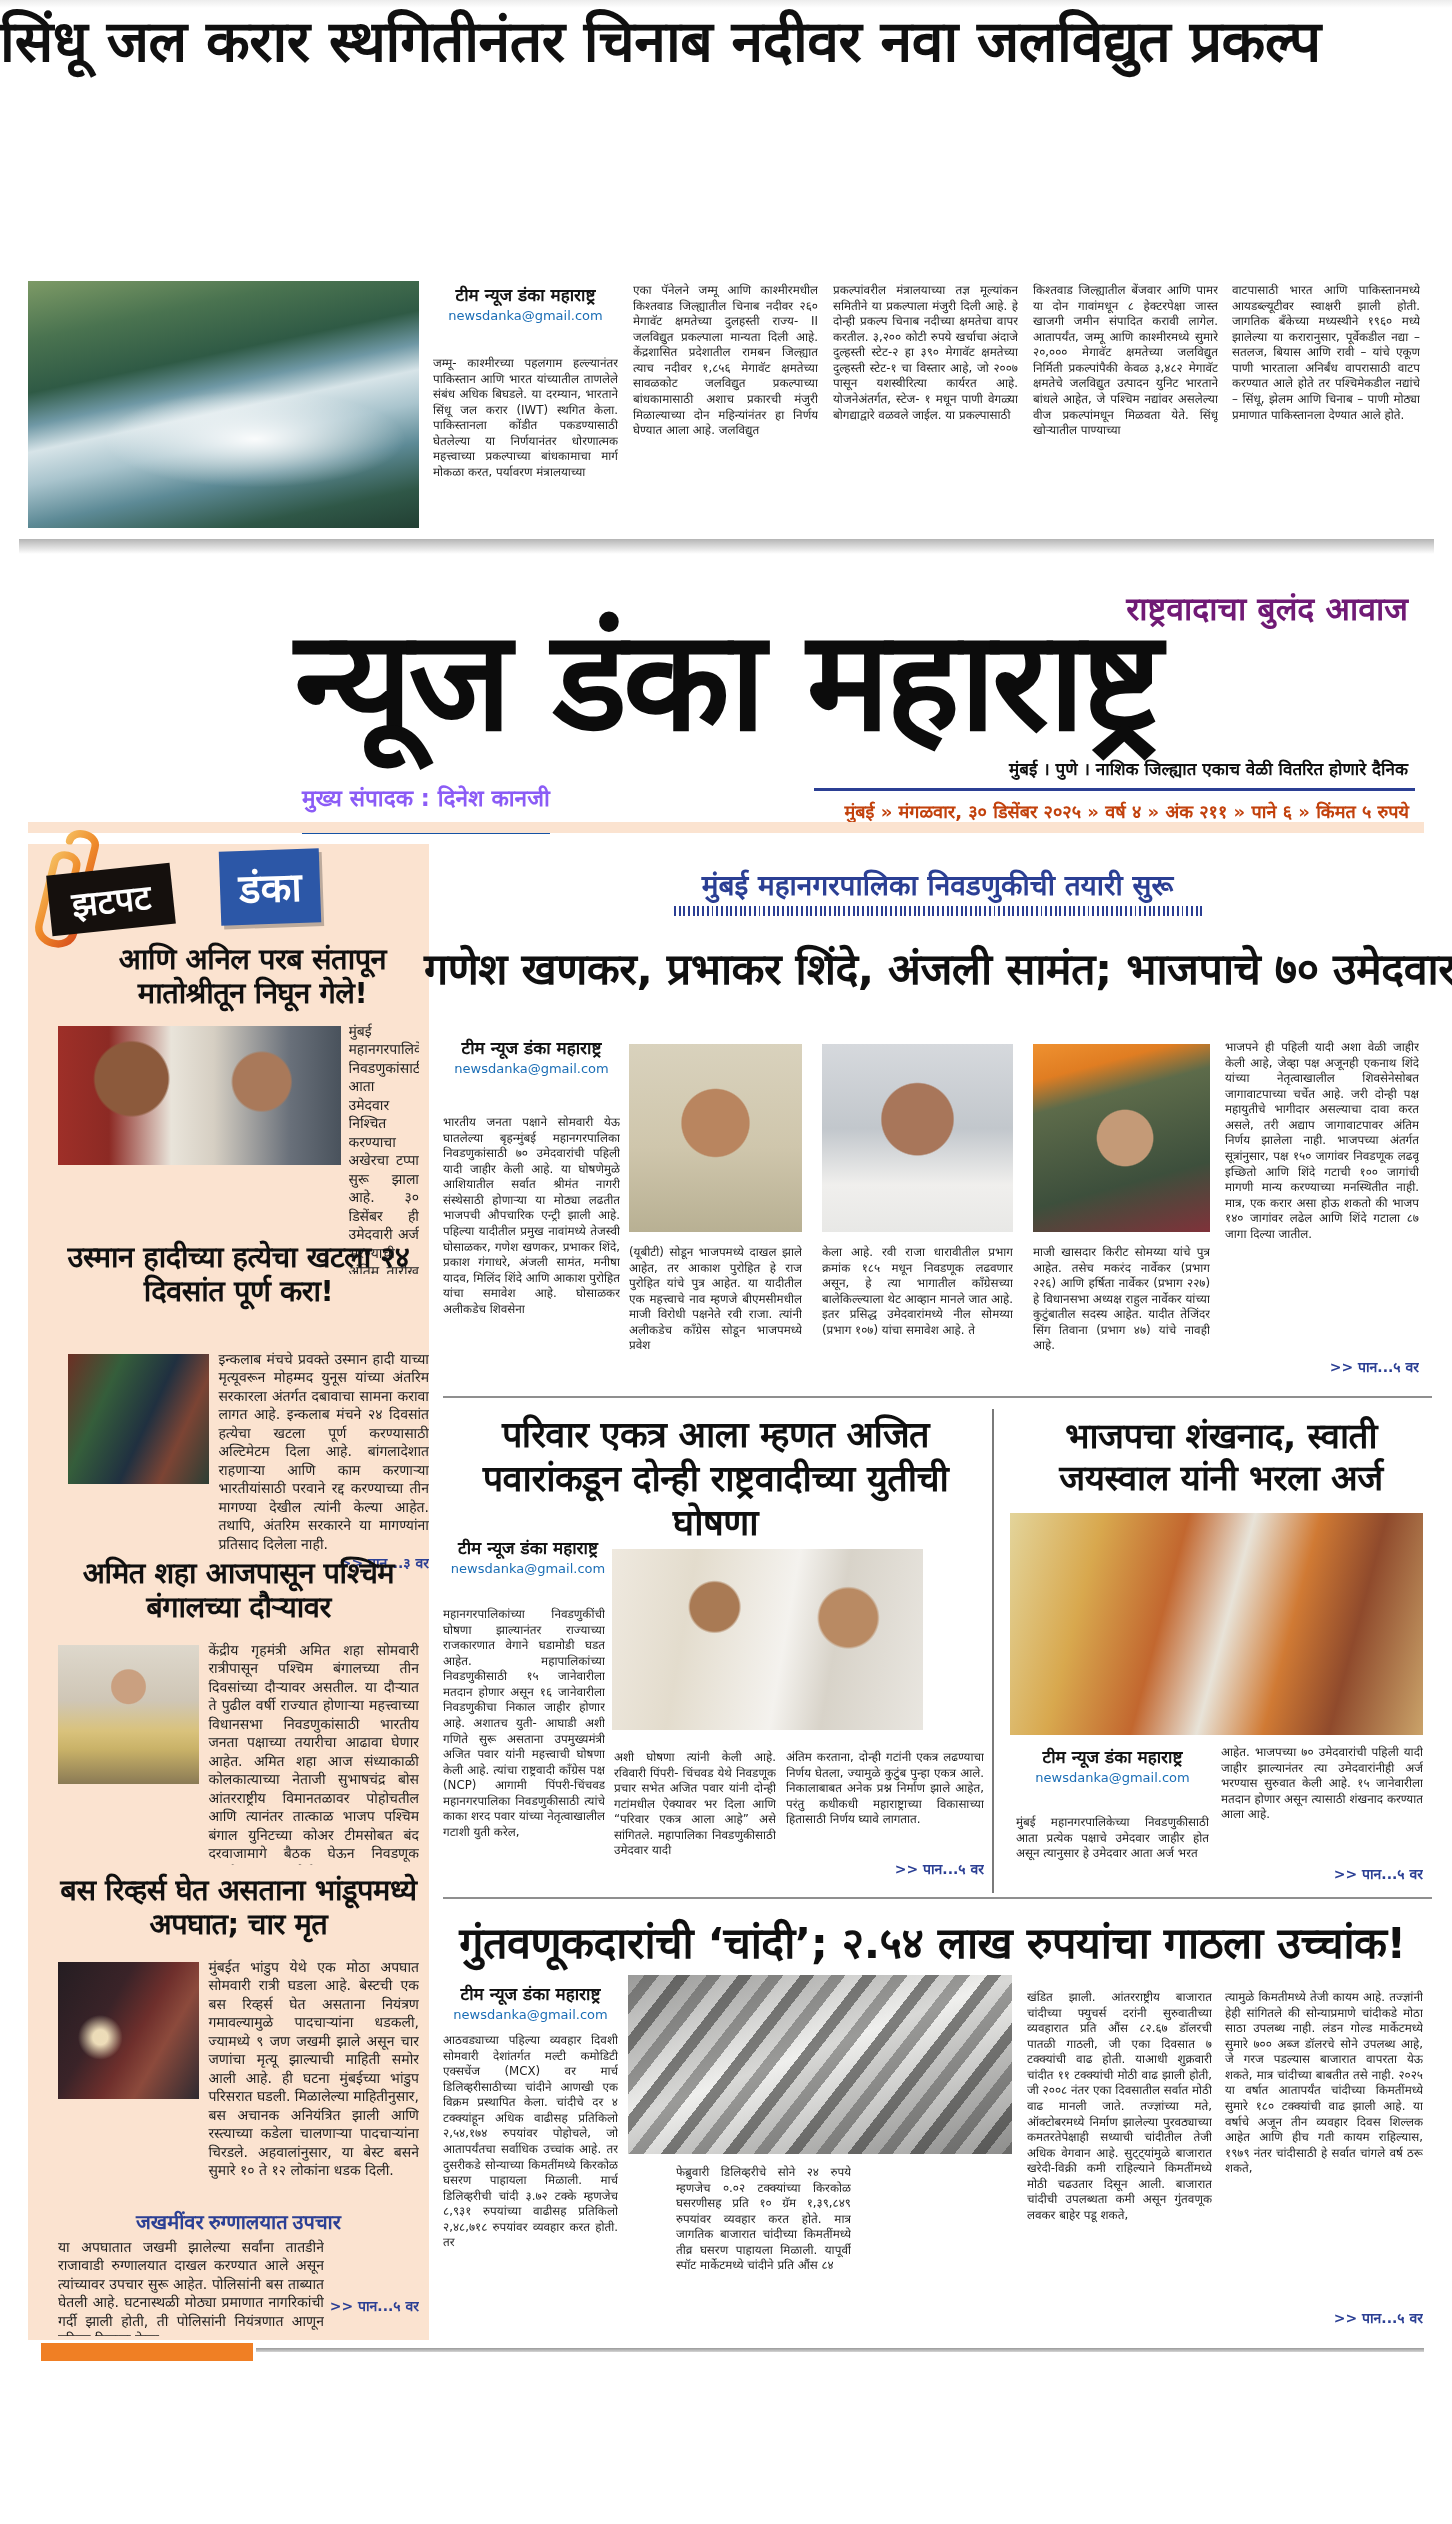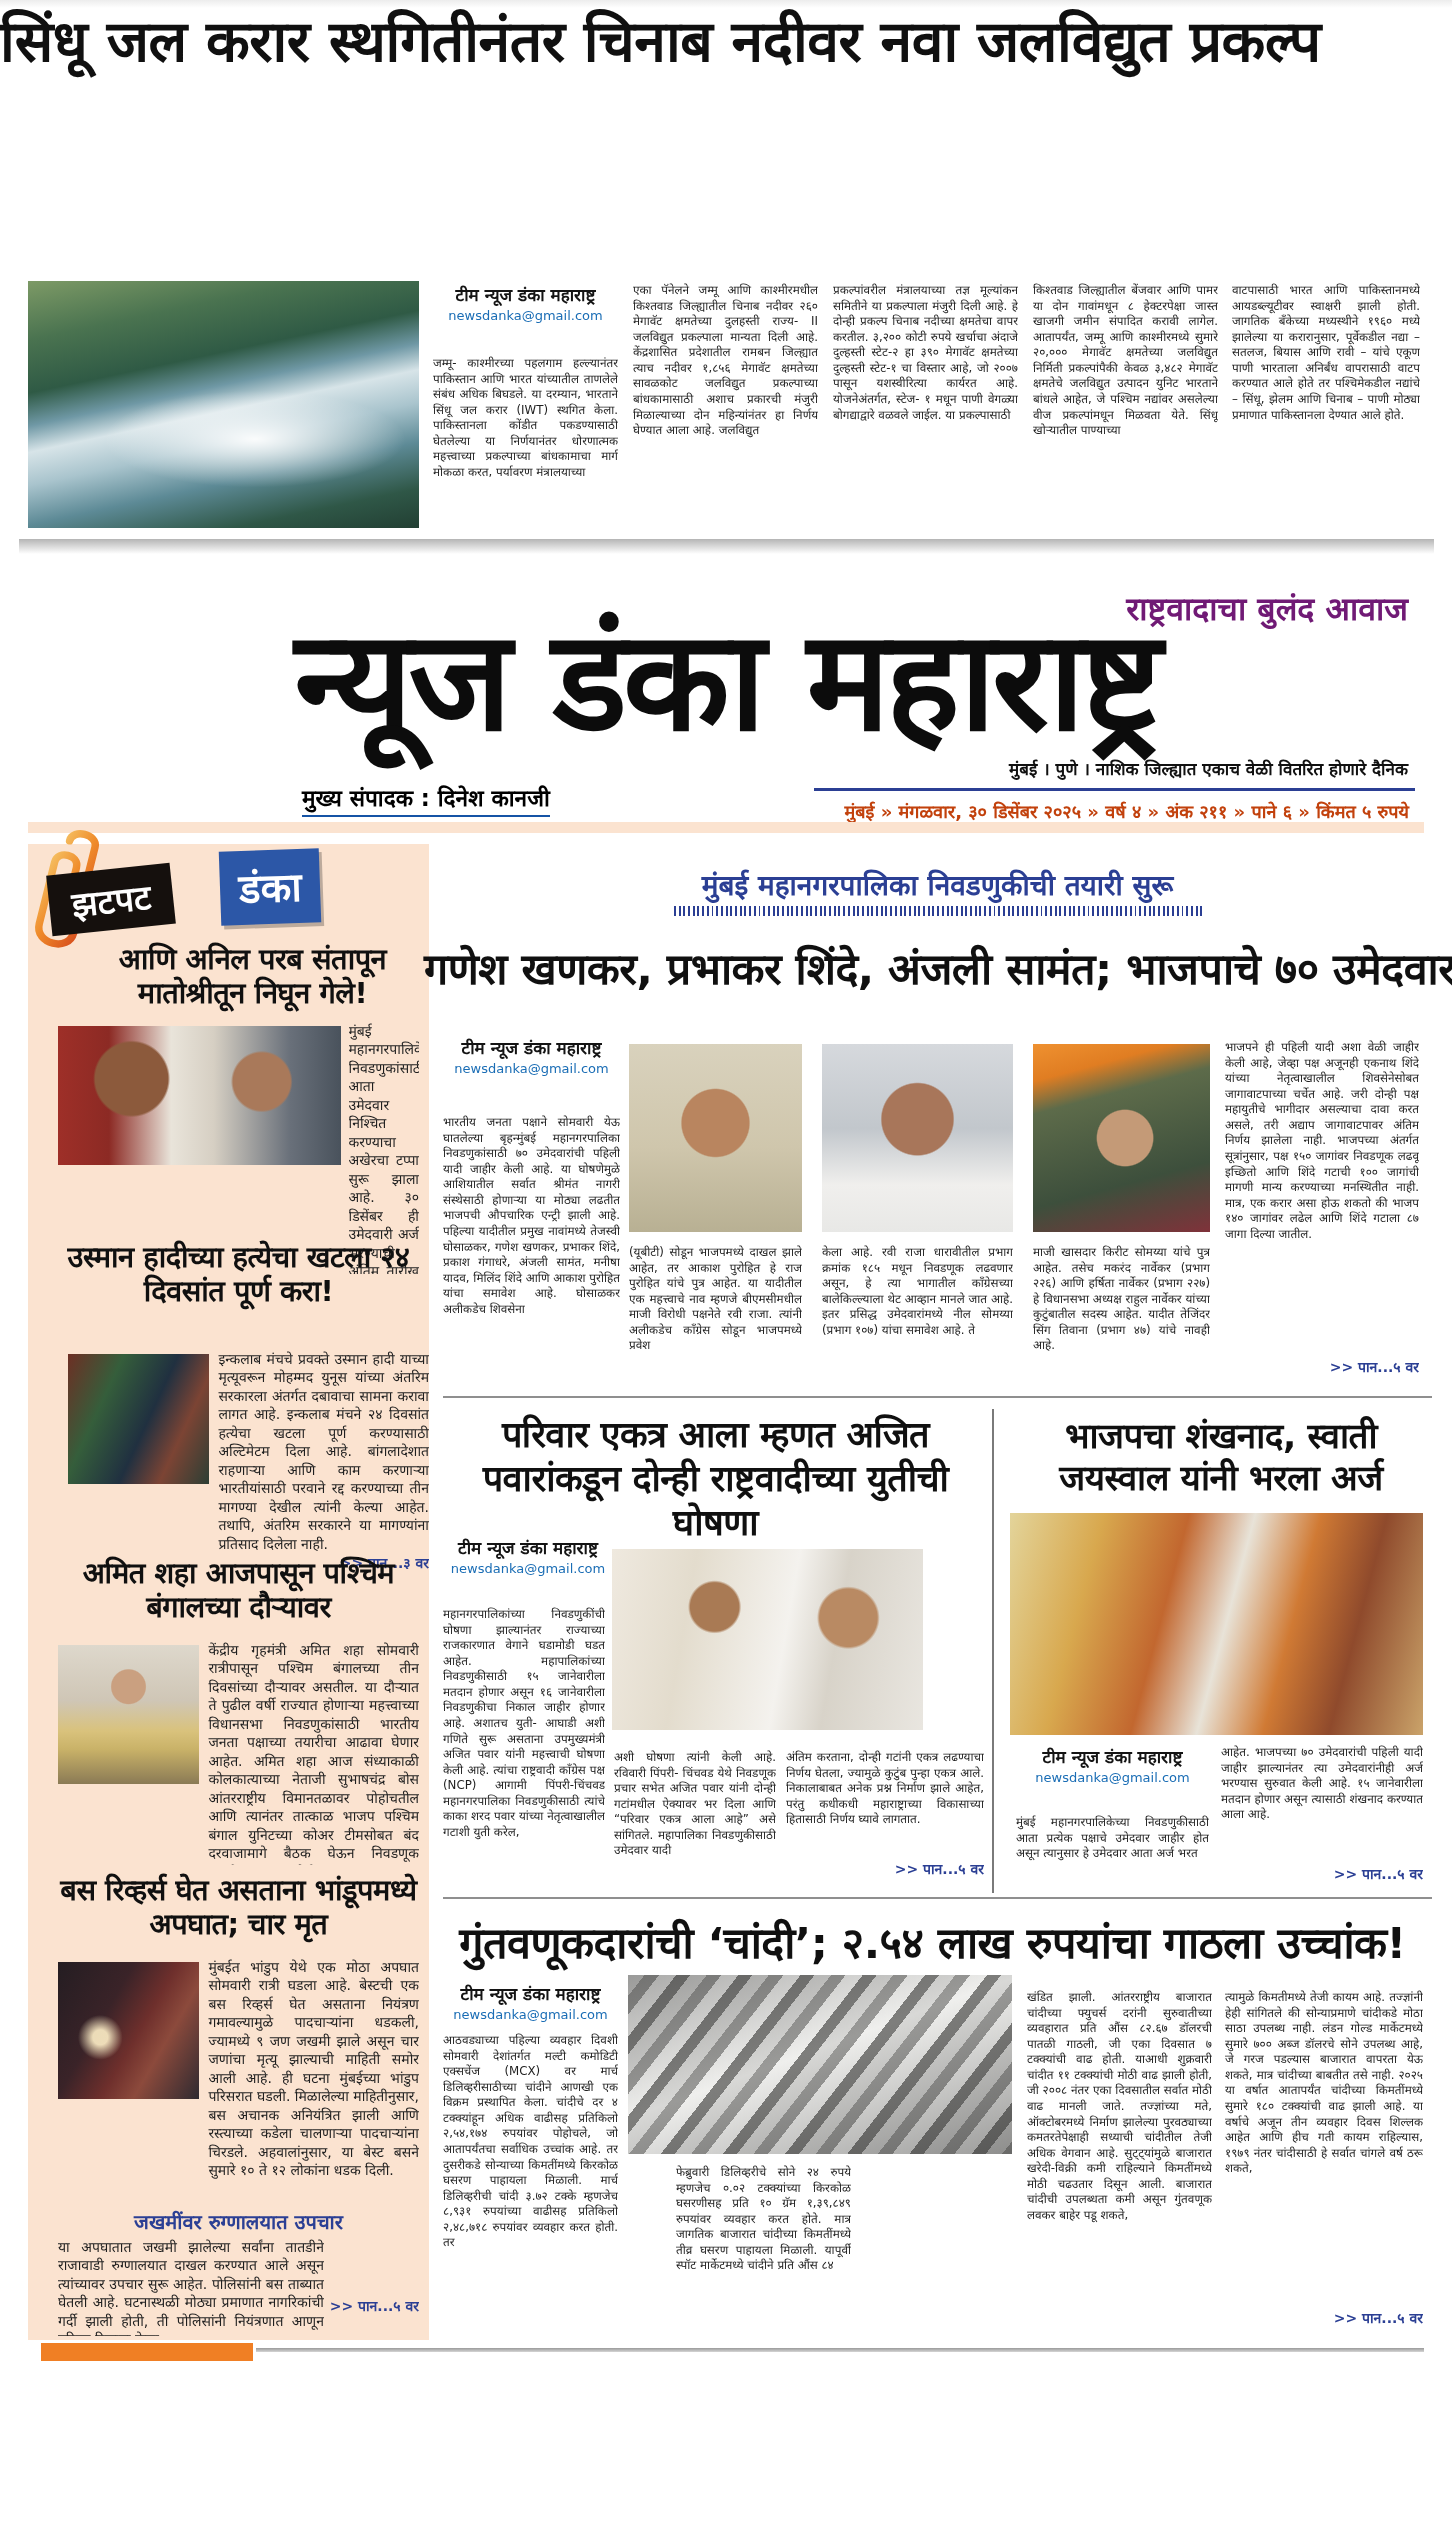--- a/index.html
+++ b/index.html
@@ -38,21 +38,21 @@
   .ph-pawar{background:radial-gradient(circle at 33% 32%,#a97a54 0 10%,rgba(0,0,0,0) 11%),
     radial-gradient(circle at 76% 38%,#b98a63 0 11%,rgba(0,0,0,0) 12%),
     linear-gradient(100deg,#efe9df 0%,#e3dccd 25%,#f4f2ee 55%,#d8d3c9 70%,#e9e6e0 100%);}
   .ph-bjp{background:linear-gradient(105deg,#e3d49a 0%,#d8a84e 20%,#c2672f 38%,#e8e3d8 52%,#d07a34 66%,#8f4a2c 80%,#caa36a 100%);}
   .ph-silver{background:linear-gradient(160deg,rgba(40,40,40,.35),rgba(255,255,255,0) 45%,rgba(30,30,30,.4) 100%),
     repeating-linear-gradient(128deg,#d8d8d6 0 13px,#9a9a98 13px 24.5px,#efefed 24.5px 38px,#7e7e7c 38px 49px);}
   
   .tagline{color:#701a75;font-weight:700;font-size:32px;}
   .mast-title{font-weight:800;font-size:139px;line-height:1;color:#0c0c0c;letter-spacing:-3.8px;}
   .dist{font-weight:700;font-size:17px;color:#111;}
-  .editor{color:#000000;font-weight:800;font-size:22.6px;border-bottom:2.8px solid#1553a5;padding-bottom:2px;}
+  .editor{color:#8b5cf6;font-weight:800;font-size:22.6px;border-bottom:2.8px solid#1553a5;padding-bottom:19px;}
   .dateline{font-weight:700;font-size:18px;color:#c2410c;}
   .peach-strip{background:#fbe3d0;}
   
   .sidebar{background:#fbe3d0;}
   .sb-head{font-weight:800;font-size:29px;line-height:1.18;color:#101010;text-align:center;letter-spacing:-0.5px;}
   .sb-body{font-size:14px;line-height:1.32;text-align:justify;color:#1f1f1f;overflow:hidden;}
   .sb-sub{color:#2b3f94;font-weight:800;font-size:20px;text-align:center;}
   .zatpat{background:#15100d;color:#fff;font-weight:800;font-size:34px;padding:7.5px 22.6px;transform:rotate(-6deg);display:inline-block;}
   .danka{background:#2c57a7;color:#fff;font-weight:800;font-size:40px;padding:9.4px 19px;transform:rotate(-2deg);display:inline-block;box-shadow:2.8px 3.8px 0 rgba(0,0,0,.25);}
   
@@ -129,21 +129,21 @@
     <div class="photo ph-shah" style="float:left;width:141px;height:139px;margin:3.8px 9.4px 5.7px 0;"></div>
     <p class="sb-body" style="margin:0;">केंद्रीय गृहमंत्री अमित शहा सोमवारी रात्रीपासून पश्चिम बंगालच्या तीन दिवसांच्या दौऱ्यावर असतील. या दौऱ्यात ते पुढील वर्षी राज्यात होणाऱ्या महत्त्वाच्या विधानसभा निवडणुकांसाठी भारतीय जनता पक्षाच्या तयारीचा आढावा घेणार आहेत. अमित शहा आज संध्याकाळी कोलकात्याच्या नेताजी सुभाषचंद्र बोस आंतरराष्ट्रीय विमानतळावर पोहोचतील आणि त्यानंतर तात्काळ भाजप पश्चिम बंगाल युनिटच्या कोअर टीमसोबत बंद दरवाजामागे बैठक घेऊन निवडणूक तयारीचा आढावा घेतील.</p>
 
   </div>
 
   <div class="abs sb-head" style="left:58px;top:1873px;width:361px;">बस रिव्हर्स घेत असताना भांडूपमध्ये अपघात; चार मृत</div>
   <div class="abs" style="left:58px;top:1958px;width:361px;height:247px;overflow:hidden;">
     <div class="photo ph-bus" style="float:left;width:141px;height:137px;margin:3.8px 9.4px 5.7px 0;"></div>
     <p class="sb-body" style="margin:0;">मुंबईत भांडुप येथे एक मोठा अपघात सोमवारी रात्री घडला आहे. बेस्टची एक बस रिव्हर्स घेत असताना नियंत्रण गमावल्यामुळे पादचाऱ्यांना धडकली, ज्यामध्ये ९ जण जखमी झाले असून चार जणांचा मृत्यू झाल्याची माहिती समोर आली आहे. ही घटना मुंबईच्या भांडुप परिसरात घडली. मिळालेल्या माहितीनुसार, बस अचानक अनियंत्रित झाली आणि रस्त्याच्या कडेला चालणाऱ्या पादचाऱ्यांना चिरडले. अहवालांनुसार, या बेस्ट बसने सुमारे १० ते १२ लोकांना धडक दिली.</p>
   </div>
-  <div class="abs sb-sub" style="left:58px;top:2208px;width:361px;">जखमींवर रुग्णालयात उपचार</div>
+  <div class="abs sb-sub" style="left:58px;top:2208px;width:361px;font-family:Liberation Serif, serif;">जखमींवर रुग्णालयात उपचार</div>
   <div class="abs" style="left:58px;top:2238px;width:361px;height:98px;overflow:hidden;">
     <div class="more" style="float:right;margin:58px 0 0 5.7px;">&gt;&gt; पान...५ वर</div>
     <p class="sb-body" style="margin:0;">या अपघातात जखमी झालेल्या सर्वांना तातडीने राजावाडी रुग्णालयात दाखल करण्यात आले असून त्यांच्यावर उपचार सुरू आहेत. पोलिसांनी बस ताब्यात घेतली आहे. घटनास्थळी मोठ्या प्रमाणात नागरिकांची गर्दी झाली होती, ती पोलिसांनी नियंत्रणात आणून परिसर रिकामा केला.</p>
   </div>
 
   <div class="abs orange-bar" style="left:41px;top:2343px;width:212px;height:18px;"></div>
   <div class="abs bottom-rule" style="left:256px;top:2348px;width:1168px;height:3.8px;"></div>
 
   <div class="abs kicker nowrap center" style="left:443px;top:865px;width:989px;">मुंबई महानगरपालिका निवडणुकीची तयारी सुरू</div>
   <div class="abs dotband" style="left:674px;top:906px;width:528px;height:10.4px;"></div>

